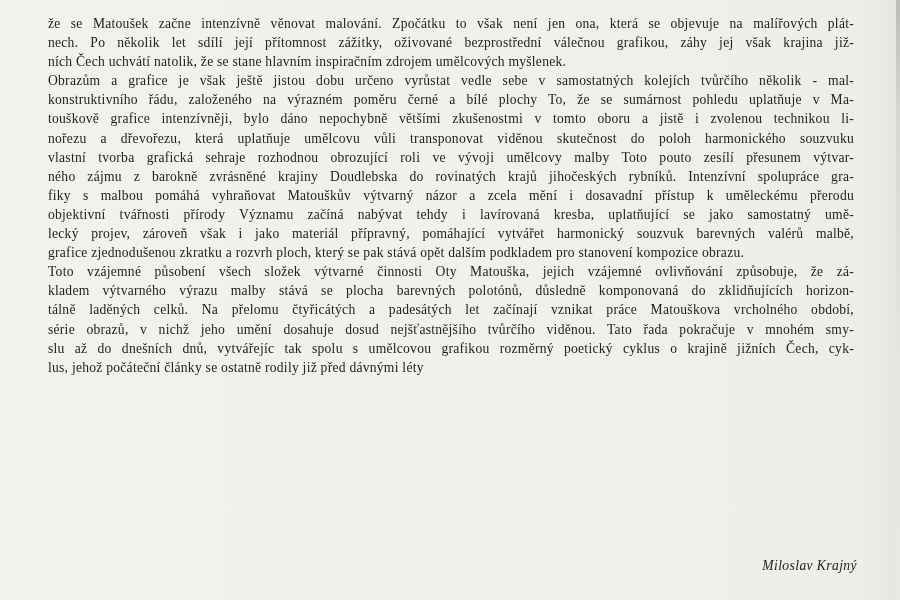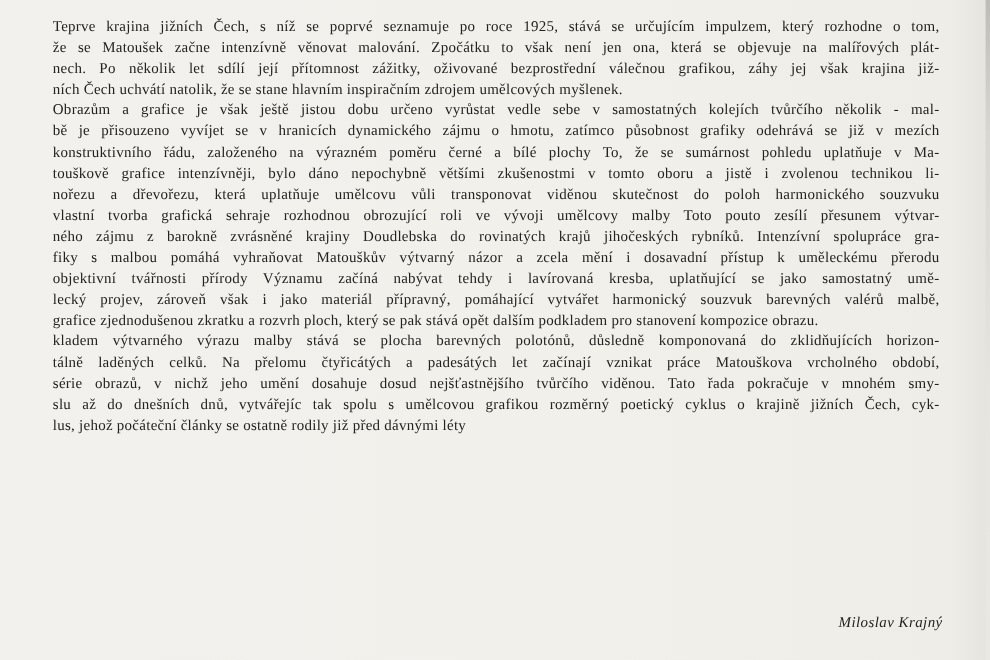--- a/index.html
+++ b/index.html
@@ -38,35 +38,34 @@
     letter-spacing: 0.4px;
   }
 </style>
 </head>
 <body>
 
 <div class="page">
   <div class="edge"></div>
 
   <div class="text-block">
-    <span class="line">Teprve krajina jižních Čech, s níž se poprvé seznamuje po roce 1925, stává se určujícím impulzem, který rozhodne o tom,</span>
     <span class="line">že se Matoušek začne intenzívně věnovat malování. Zpočátku to však není jen ona, která se objevuje na malířových plát-</span>
     <span class="line">nech. Po několik let sdílí její přítomnost zážitky, oživované bezprostřední válečnou grafikou, záhy jej však krajina již-</span>
     <span class="line last">ních Čech uchvátí natolik, že se stane hlavním inspiračním zdrojem umělcových myšlenek.</span>
     <span class="line">Obrazům a grafice je však ještě jistou dobu určeno vyrůstat vedle sebe v samostatných kolejích tvůrčího několik - mal-</span>
-    <span class="line">bě je přisouzeno vyvíjet se v hranicích dynamického zájmu o hmotu, zatímco působnost grafiky odehrává se již v mezích</span>
     <span class="line">konstruktivního řádu, založeného na výrazném poměru černé a bílé plochy  To, že se sumárnost pohledu uplatňuje v Ma-</span>
     <span class="line">touškově grafice intenzívněji, bylo dáno nepochybně většími zkušenostmi v tomto oboru a jistě i zvolenou technikou li-</span>
     <span class="line">nořezu a dřevořezu, která uplatňuje umělcovu vůli transponovat viděnou skutečnost do poloh harmonického souzvuku</span>
     <span class="line">vlastní tvorba grafická sehraje rozhodnou obrozující roli ve vývoji umělcovy malby Toto pouto zesílí přesunem výtvar-</span>
     <span class="line">ného zájmu z barokně zvrásněné krajiny Doudlebska do rovinatých krajů jihočeských rybníků. Intenzívní spolupráce gra-</span>
     <span class="line">fiky s malbou pomáhá vyhraňovat Matouškův výtvarný názor a zcela mění i dosavadní přístup k uměleckému přerodu</span>
     <span class="line">objektivní tvářnosti přírody  Významu začíná nabývat tehdy i lavírovaná kresba, uplatňující se jako samostatný umě-</span>
     <span class="line">lecký projev, zároveň však i jako materiál přípravný, pomáhající vytvářet harmonický souzvuk barevných valérů malbě,</span>
     <span class="line last">grafice zjednodušenou zkratku a rozvrh ploch, který se pak stává opět dalším podkladem pro stanovení kompozice obrazu.</span>
+    <span class="line">Toto vzájemné působení všech složek výtvarné činnosti Oty Matouška, jejich vzájemné ovlivňování způsobuje, že zá-</span>
     <span class="line">kladem výtvarného výrazu malby stává se plocha barevných polotónů, důsledně komponovaná do zklidňujících horizon-</span>
     <span class="line">tálně laděných celků. Na přelomu čtyřicátých a padesátých let začínají vznikat práce Matouškova vrcholného období,</span>
     <span class="line">série obrazů, v nichž jeho umění dosahuje dosud nejšťastnějšího tvůrčího viděnou. Tato řada pokračuje v mnohém smy-</span>
     <span class="line">slu až do dnešních dnů, vytvářejíc tak spolu s umělcovou grafikou rozměrný poetický cyklus o krajině jižních Čech, cyk-</span>
     <span class="line last">lus, jehož počáteční články se ostatně rodily již před dávnými léty</span>
   </div>
 
   <div class="signature">Miloslav Krajný</div>
 </div>
 

